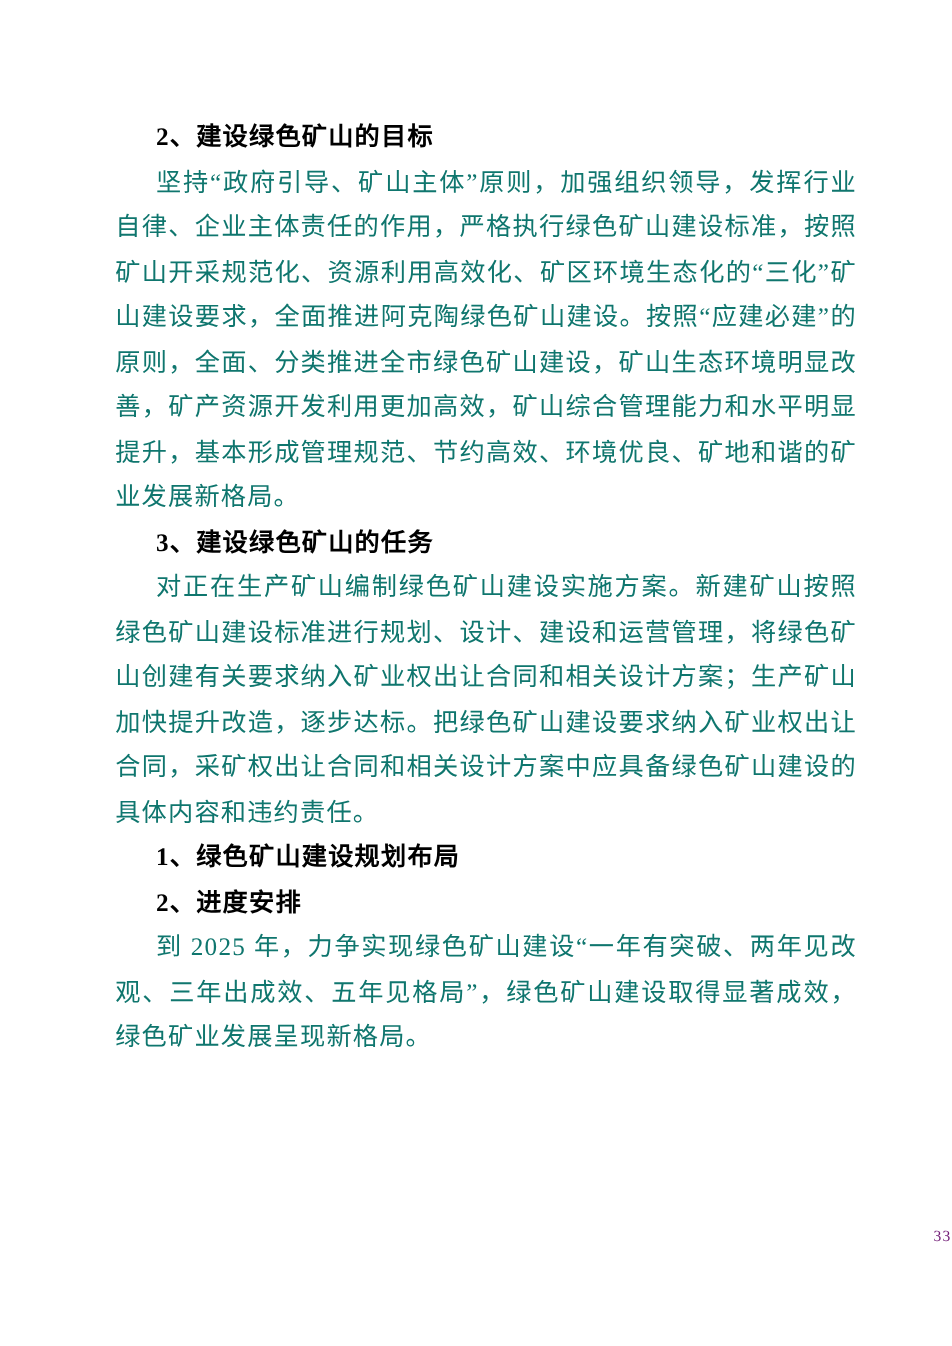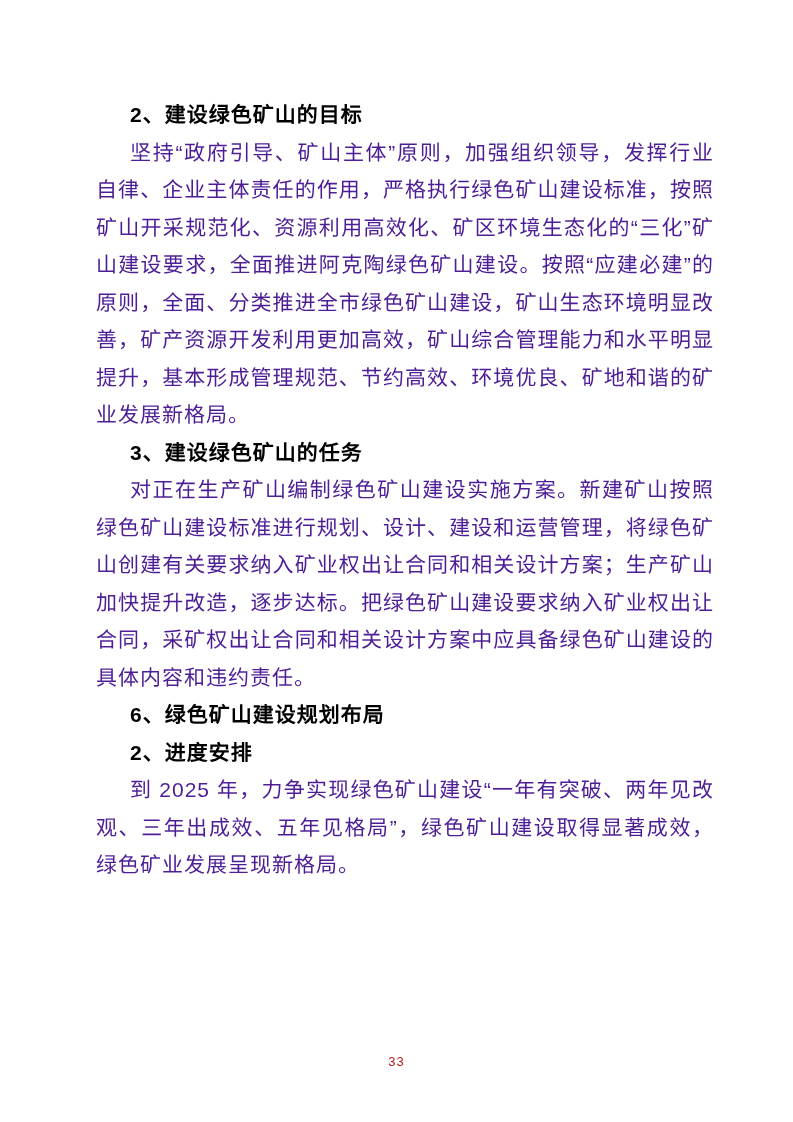--- a/index.html
+++ b/index.html
@@ -6,21 +6,21 @@
     margin: 0;
     padding: 0;
     background: #ffffff;
   }
   .page {
     position: relative;
     width: 793px;
     height: 1122px;
     background: #ffffff;
     overflow: hidden;
-    font-family: Liberation Sans, sans-serif;
+    font-family: Liberation Serif, serif;
     color: #000000;
   }
   .content {
     position: absolute;
     left: 96px;
     top: 96px;
     width: 618px;
   }
   .doc-heading {
     margin: 0;
@@ -34,46 +34,46 @@
   }
   .doc-paragraph {
     margin: 0;
     font-size: 21px;
     line-height: 37.5px;
     font-weight: 400;
     text-indent: 34px;
     letter-spacing: 1px;
     text-align: justify;
     text-justify: inter-character;
-    color: #4c1d95;
+    color: #0f766e;
   }
   .page-number {
     position: absolute;
     left: 0;
     right: 0;
-    top: 1054px;
-    text-align: center;
+    top: 1022px;
+    text-align: right;
     font-size: 13px;
     letter-spacing: 1px;
-    color: #b91c1c;
+    color: #701a75;
   }
 </style>
 </head>
 <body>
 
 <div class="page">
   <div class="content">
 
     <h2 class="doc-heading">2、建设绿色矿山的目标</h2>
     <p class="doc-paragraph">坚持“政府引导、矿山主体”原则，加强组织领导，发挥行业自律、企业主体责任的作用，严格执行绿色矿山建设标准，按照矿山开采规范化、资源利用高效化、矿区环境生态化的“三化”矿山建设要求，全面推进阿克陶绿色矿山建设。按照“应建必建”的原则，全面、分类推进全市绿色矿山建设，矿山生态环境明显改善，矿产资源开发利用更加高效，矿山综合管理能力和水平明显提升，基本形成管理规范、节约高效、环境优良、矿地和谐的矿业发展新格局。</p>
 
     <h2 class="doc-heading">3、建设绿色矿山的任务</h2>
     <p class="doc-paragraph">对正在生产矿山编制绿色矿山建设实施方案。新建矿山按照绿色矿山建设标准进行规划、设计、建设和运营管理，将绿色矿山创建有关要求纳入矿业权出让合同和相关设计方案；生产矿山加快提升改造，逐步达标。把绿色矿山建设要求纳入矿业权出让合同，采矿权出让合同和相关设计方案中应具备绿色矿山建设的具体内容和违约责任。</p>
 
-    <h2 class="doc-heading">6、绿色矿山建设规划布局</h2>
+    <h2 class="doc-heading">1、绿色矿山建设规划布局</h2>
 
     <h2 class="doc-heading">2、进度安排</h2>
     <p class="doc-paragraph">到 2025 年，力争实现绿色矿山建设“一年有突破、两年见改观、三年出成效、五年见格局”，绿色矿山建设取得显著成效，绿色矿业发展呈现新格局。</p>
 
   </div>
 
   <div class="page-number">33</div>
 </div>
 
 </body></html>

